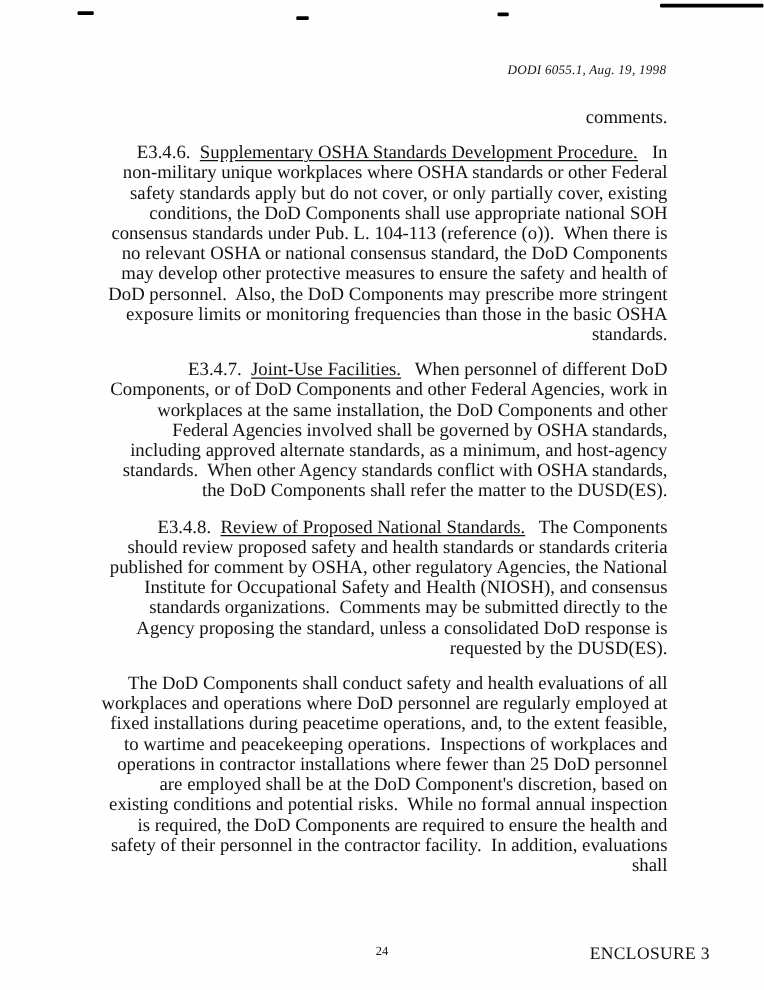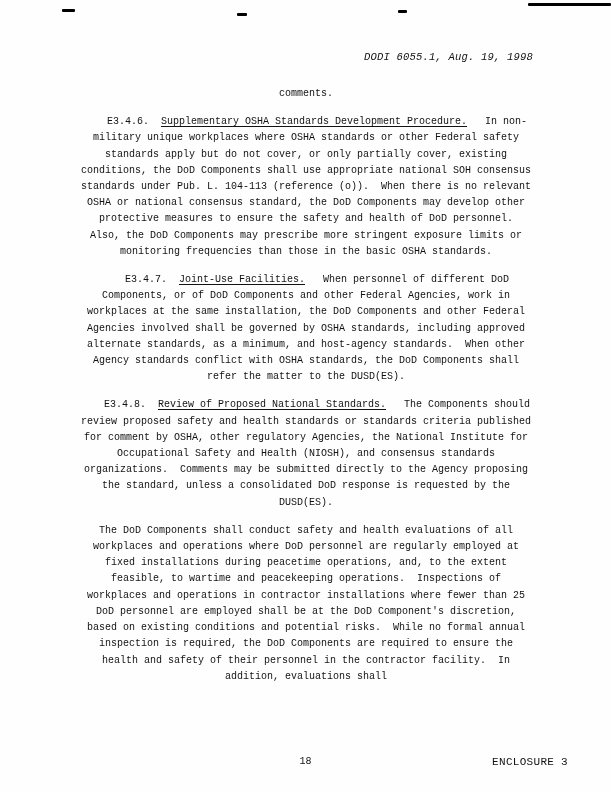--- a/index.html
+++ b/index.html
@@ -1,15 +1,15 @@
 <!DOCTYPE html>
 <html><head>
 <meta charset="utf-8">
 <style>
-  * { margin: 0; padding: 0; box-sizing: border-box; font-family: Liberation Mono, monospace; }
+  * { margin: 0; padding: 0; box-sizing: border-box; }
   html, body { background: #ffffff; }
   body { font-family: "Liberation Serif", serif; }
 
   .page {
     position: relative;
     width: 611px;
     height: 792px;
     background: #fefefe;
     color: #121212;
     overflow: hidden;
@@ -32,23 +32,23 @@
     font-style: italic;
     font-size: 10.5px;
     letter-spacing: 0.2px;
   }
 
   .doc-body {
     position: absolute;
     top: 86px;
     left: 78px;
     width: 456px;
-    font-size: 10px;
+    font-size: 15px;
     line-height: 16.2px;
-    text-align: center;
+    text-align: right;
   }
 
   .para { white-space: pre-wrap; margin: 0 0 12px 0; }
   .para.indent { text-indent: 22px; }
   .para.indent-deep { text-indent: 50px; }
   .para.section-heading { margin-top: 26px; margin-bottom: 12px; }
   .u { text-decoration: underline; text-underline-offset: 2px; }
 
   .doc-footer {
     position: absolute;
@@ -61,21 +61,21 @@
   .page-number {
     position: absolute;
     left: 50%;
     transform: translateX(-50%);
     top: 0;
   }
   .enclosure-label {
     position: absolute;
     right: 43px;
     top: 0;
-    font-size: 11px;
+    font-size: 14px;
     letter-spacing: 0.3px;
   }
 </style>
 </head>
 <body>
 
 <div class="page">
 
   <div class="artifact a1"></div>
   <div class="artifact a2"></div>
@@ -94,17 +94,17 @@
     <p class="para indent"><span>E3.4.7.  </span><span class="u">Joint-Use Facilities.</span><span>   When personnel of different DoD Components, or of DoD Components and other Federal Agencies, work in workplaces at the same installation, the DoD Components and other Federal Agencies involved shall be governed by OSHA standards, including approved alternate standards, as a minimum, and host-agency standards.  When other Agency standards conflict with OSHA standards, the DoD Components shall refer the matter to the DUSD(ES).</span></p>
 
     <p class="para indent"><span>E3.4.8.  </span><span class="u">Review of Proposed National Standards.</span><span>   The Components should review proposed safety and health standards or standards criteria published for comment by OSHA, other regulatory Agencies, the National Institute for Occupational Safety and Health (NIOSH), and consensus standards organizations.  Comments may be submitted directly to the Agency proposing the standard, unless a consolidated DoD response is requested by the DUSD(ES).</span></p>
 
 
     <p class="para"><span>The DoD Components shall conduct safety and health evaluations of all workplaces and operations where DoD personnel are regularly employed at fixed installations during peacetime operations, and, to the extent feasible, to wartime and peacekeeping operations.  Inspections of workplaces and operations in contractor installations where fewer than 25 DoD personnel are employed shall be at the DoD Component's discretion, based on existing conditions and potential risks.  While no formal annual inspection is required, the DoD Components are required to ensure the health and safety of their personnel in the contractor facility.  In addition, evaluations shall</span></p>
 
   </main>
 
   <div class="doc-footer">
-    <span class="page-number">18</span>
+    <span class="page-number">24</span>
     <span class="enclosure-label">ENCLOSURE 3</span>
   </div>
 
 </div>
 
 </body></html>

